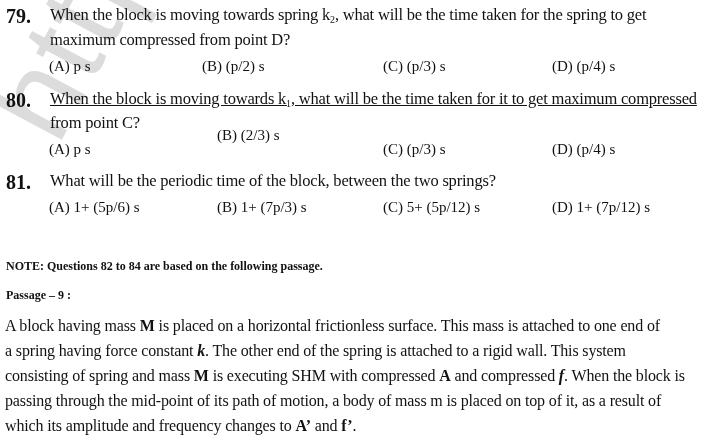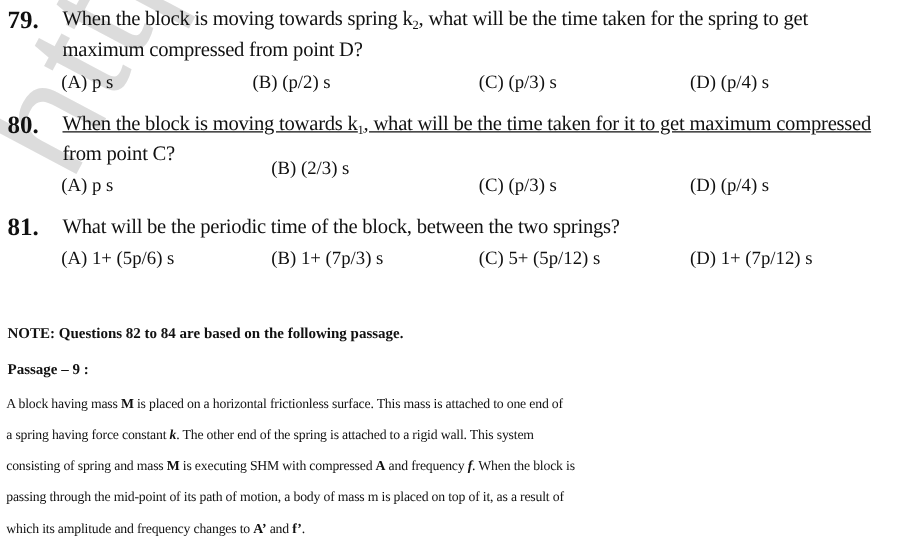--- a/index.html
+++ b/index.html
@@ -67,21 +67,21 @@
       position: absolute;
       left: 6px;
       font-weight: bold;
       font-size: 12px;
       white-space: nowrap;
     }
     .para-line {
       position: absolute;
       left: 5px;
       white-space: nowrap;
-      font-size: 11px;
+      font-size: 16px;
       letter-spacing: -0.15px;
     }
     b { font-weight: bold; }
     i.em { font-style: italic; font-weight: bold; }
   </style>
 </head>
 <body>
 
 <div class="watermark">https://www</div>
 
@@ -123,20 +123,20 @@
   <div class="bold-line" style="top:259px;">NOTE: Questions 82 to 84 are based on the following passage.</div>
   <div class="bold-line" style="top:288px;">Passage – 9 :</div>
 
   <div class="para-line" style="top:317px;">
     <span>A block having mass </span><b>M</b><span> is placed on a horizontal frictionless surface. This mass is attached to one end of</span>
   </div>
   <div class="para-line" style="top:342px;">
     <span>a spring having force constant </span><i class="em">k</i><span>. The other end of the spring is attached to a rigid wall. This system</span>
   </div>
   <div class="para-line" style="top:367px;">
-    <span>consisting of spring and mass </span><b>M</b><span> is executing SHM with compressed </span><b>A</b><span> and frequency </span><i class="em">f</i><span>. When the block is</span>
+    <span>consisting of spring and mass </span><b>M</b><span> is executing SHM with compressed </span><b>A</b><span> and compressed </span><i class="em">f</i><span>. When the block is</span>
   </div>
   <div class="para-line" style="top:392px;">passing through the mid-point of its path of motion, a body of mass m is placed on top of it, as a result of</div>
   <div class="para-line" style="top:417px;">
     <span>which its amplitude and frequency changes to </span><b>A’</b><span> and </span><b>f’</b><span>.</span>
   </div>
 
 </div>
 
 </body></html>

